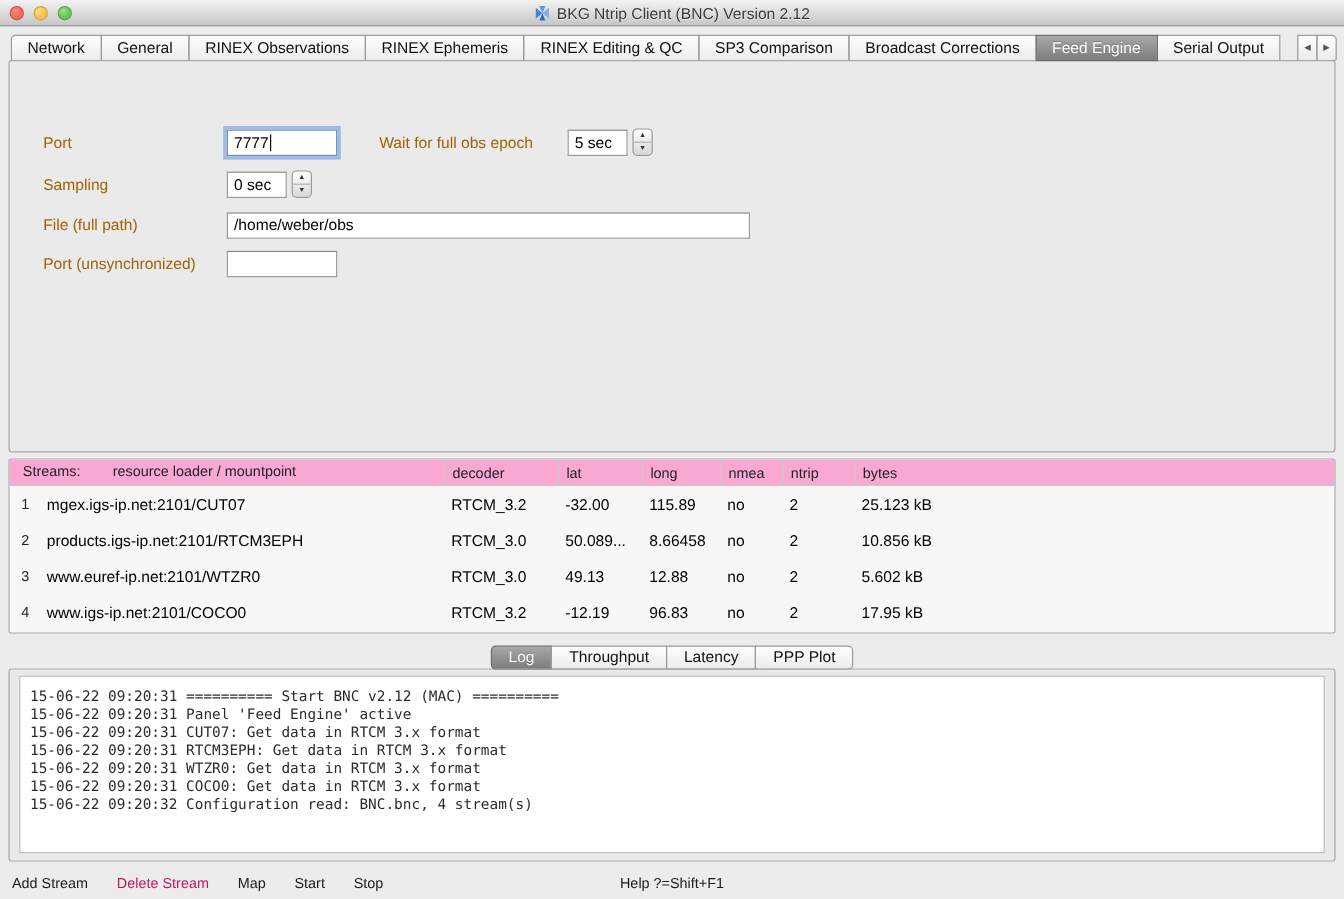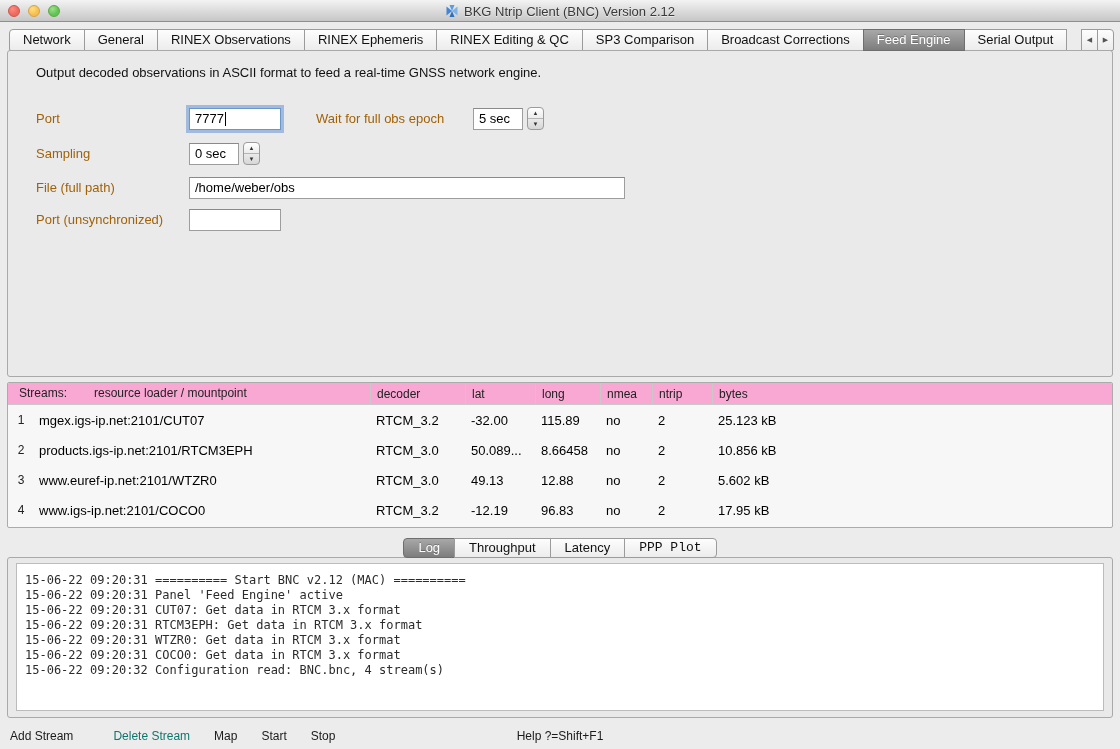--- a/index.html
+++ b/index.html
@@ -120,21 +120,21 @@
   .btabs {
     position:absolute; top:538px; left:0; right:0; height:20px;
     display:flex; justify-content:center; z-index:3;
   }
   .btab {
     padding:0 14px; line-height:18px; height:20px;
     background:linear-gradient(180deg,#fdfdfd,#ececec);
     border:1px solid #9b9b9b; margin-left:-1px; font-size:13px; color:#111;
   }
   .btab:first-child { margin-left:0; border-radius:4px 0 0 4px;text-align:center; }
-  .btab:last-child { border-radius:0 4px 4px 0;font-family:Liberation Mono, monospace; }
+  .btab:last-child { border-radius:0 4px 4px 0; }
   .btab.selected {
     background:linear-gradient(180deg,#a8a8a8,#7d7d7d);
     border-color:#6e6e6e; color:#fff; text-shadow:0 -1px 0 rgba(0,0,0,.25);
   }
   .bottom-panel {
     position:absolute; top:557px; left:7px; right:7px; height:161px;
     background:#e9e9e9; border:1px solid #a9a9a9; border-radius:3px;
   }
   .logarea {
     position:absolute; top:5px; left:8px; right:8px; bottom:6px;
@@ -144,21 +144,21 @@
   }
   .logline { white-space:pre; line-height:15px; }
 
   
   .toolbar {
     position:absolute; left:0; right:0; bottom:0; height:27px;
     display:flex; align-items:center; gap:24px; padding-left:10px;
     font-size:12px; color:#1a1a1a;
   }
   .tb-item { white-space:nowrap; cursor:default; }
-  .tb-item.disabled { color:#0f766e;margin-left:16px; }
+  .tb-item.disabled { color:#be185d; }
   .tb-help {
     position:absolute; left:50%; transform:translateX(-50%);
     color:#1a1a1a; white-space:nowrap;
   }
 </style>
 </head>
 <body>
 
 <div class="titlebar">
   <div class="title-wrap">
@@ -192,21 +192,20 @@
   <div class="tab-spacer"></div>
   <div class="tab-scroll left">
     <span>◀</span>
   </div>
   <div class="tab-scroll right">
     <span>▶</span>
   </div>
 </div>
 
 <div class="main-panel">
-  <div class="desc">Output decoded observations in ASCII format to feed a real-time GNSS network engine.</div>
 
   <label class="flabel" style="left:28px; top:57px;">Port</label>
   <div class="text-input focused" style="left:181px; top:57px; width:92px;">
     <span>7777</span>
       <span class="caret"></span>
   </div>
 
   <label class="flabel" style="left:308px; top:57px;">Wait for full obs epoch</label>
   <div class="text-input" style="left:465px; top:57px; width:50px;">
     <span>5 sec</span>

